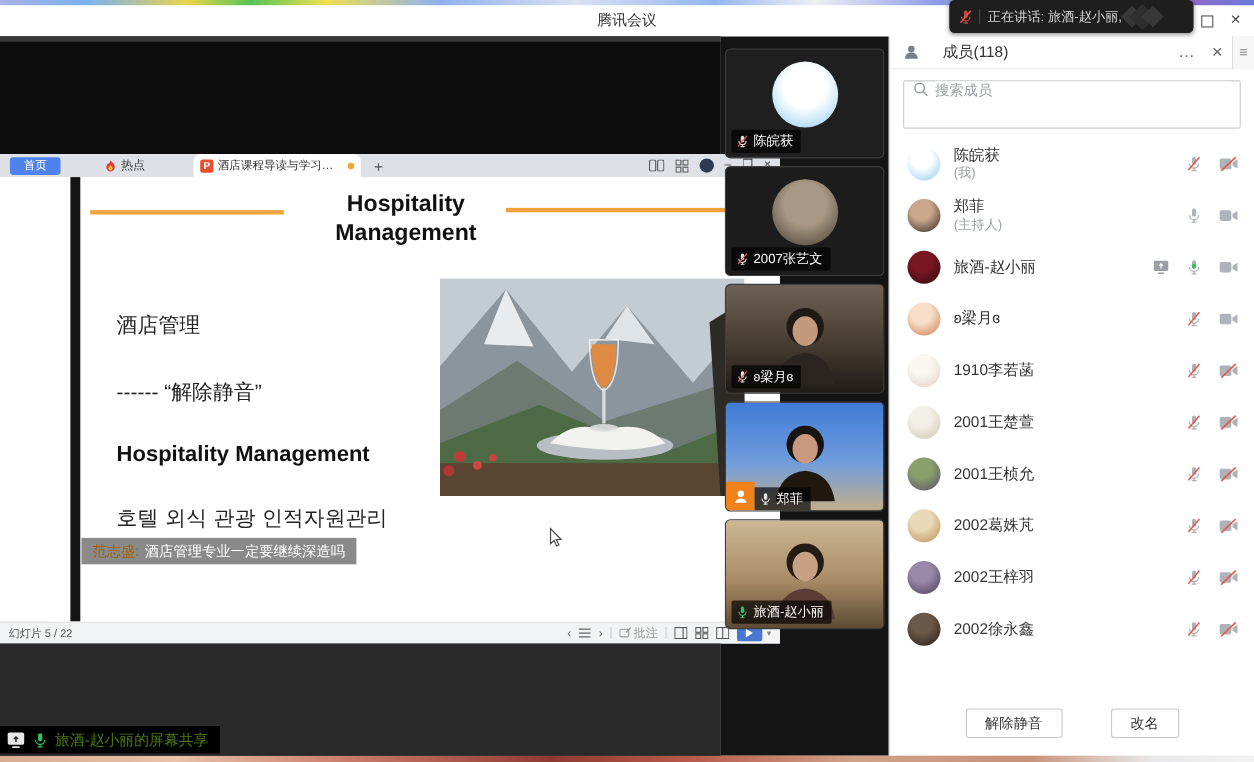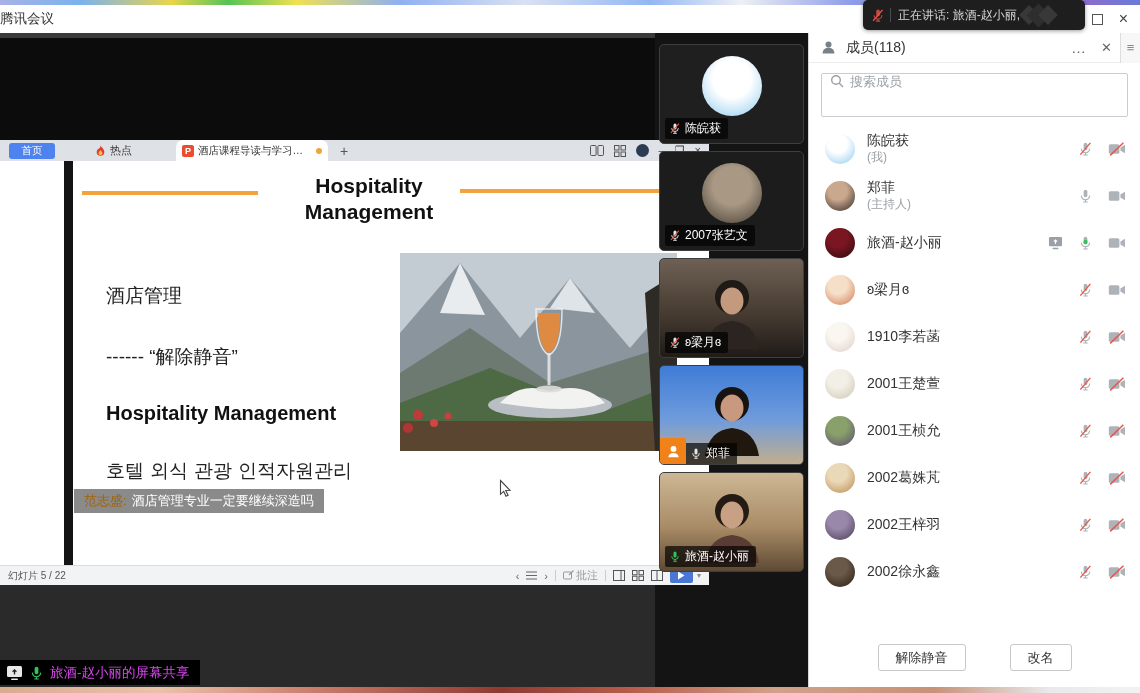--- a/index.html
+++ b/index.html
@@ -7,21 +7,21 @@
     font-family:"Liberation Sans","DejaVu Sans",sans-serif; }
   .app { width:1140px; height:693px; display:flex; flex-direction:column; position:relative; background:#fff; }
 
   
   .strip-top { height:5px;
     background:linear-gradient(90deg,#a9b2e6 0%,#7ab2ef 7%,#e9d54b 15%,#55c455 20%,#f0e050 26%,#8fb0f2 35%,#d9e1f2 46%,#93b6f4 57%,#eef0f4 65%,#8a9ae9 75%,#e8a232 86%,#9a66c8 93%,#6a7ad8 100%); }
   .strip-bottom { height:6px;
     background:linear-gradient(90deg,#d9ab91 0%,#e9c2a9 14%,#c97a69 28%,#8f3a31 44%,#b85a49 55%,#d1a189 68%,#c89179 82%,#e9e9eb 92%,#f2f2f2 100%); }
 
   
-  .titlebar { height:28px; background:#fff; position:relative; display:flex; align-items:center; }
+  .titlebar { height:28px; background:#fff; position:relative; display:flex; align-items:center; justify-content:center; }
   .win-title { font-size:13.5px; color:#333; }
   .win-controls { position:absolute; right:12px; top:0; height:28px; display:flex; align-items:center; gap:16px; }
   .wc-max { width:11px; height:11px; border:1.4px solid #555; display:inline-block; }
   .wc-close { font-size:16px; color:#444; line-height:1; }
 
   
   .toast { position:absolute; left:863px; top:0; width:222px; height:30px; background:#1e1e1e; border-radius:5px;
     display:flex; align-items:center; padding:0 8px; z-index:50; box-shadow:0 1px 4px rgba(0,0,0,.4); }
   .toast-div { width:1px; height:14px; background:#4a4a4a; margin:0 7px 0 5px; }
   .toast-text { font-size:12px; color:#d6d6d6; white-space:nowrap; }
@@ -76,39 +76,39 @@
   
   .statusbar { height:20px; background:#f2f3f5; border-top:1px solid #dcdcdc; display:flex; align-items:center;
     font-size:10px; color:#555; padding:0 8px; }
   .sb-right { margin-left:auto; display:flex; align-items:center; gap:7px; color:#666; }
   .sbi { display:flex; align-items:center; font-size:11px; gap:2px; }
   .sb-sep { width:1px; height:11px; background:#ccc; }
   .play-btn { width:23px; height:15px; background:#4a77d4; border-radius:2px; display:flex; align-items:center; justify-content:center; }
   .play-caret { font-size:8px; color:#888; margin-left:-3px; }
 
   .share-label { position:absolute; left:0; bottom:2px; height:25px; background:#000; display:flex;
-    align-items:center; padding:0 10px 0 6px; gap:6px; color:#d946ef; font-size:13.5px; z-index:5; }
+    align-items:center; padding:0 10px 0 6px; gap:6px; color:#4d7c0f; font-size:13.5px; z-index:5; }
 
   
   .thumbs { width:153px; background:#141414; display:flex; flex-direction:column; align-items:center;
     padding-top:11px; gap:7px; }
   .tile { width:145px; height:100px; background:#1f1f1f; border:1px solid #3e3e3e; border-radius:5px;
     position:relative; overflow:hidden; flex:none; }
   .tile-avatar { position:absolute; left:50%; top:11px; transform:translateX(-50%); width:60px; height:60px; border-radius:50%; }
   .vp { position:absolute; left:50%; top:16%; transform:translateX(-50%); }
   .chiprow { position:absolute; left:0; bottom:0; display:flex; align-items:flex-end; }
   .chip { background:rgba(0,0,0,.68); height:21px; display:flex; align-items:center; gap:4px;
     padding:0 7px 0 4px; color:#fff; font-size:12px; white-space:nowrap; margin:0 0 4px 5px; border-radius:2px; }
   .chiprow.hosted .chip { margin:0; border-radius:0; }
   .host-badge { width:26px; height:26px; background:#f08219; display:flex; align-items:center; justify-content:center; flex:none; }
 
   
   .members { flex:1; background:#fff; border-left:1px solid #d6d6d6; display:flex; flex-direction:column; min-width:0; }
   .mp-header { height:30px; display:flex; align-items:center; padding-left:12px; border-bottom:1px solid #ececec; position:relative; }
-  .mp-title { font-size:14px; color:#333; margin-left:10px; }
+  .mp-title { font-size:14px; color:#333; margin-left:21px; }
   .mp-header-right { margin-left:auto; display:flex; align-items:center; height:100%; }
   .mp-more { font-size:15px; color:#666; letter-spacing:1px; padding:0 6px; }
   .mp-close { font-size:13px; color:#666; padding:0 8px; }
   .mp-rail { width:20px; height:30px; border-left:1px solid #ddd; background:#f7f7f8; display:flex;
     align-items:center; justify-content:center; color:#888; font-size:13px; }
   .mp-search { margin:10px 12px 8px 12px; height:44px; border:1px solid #c9ccd0; border-radius:2px;
     display:flex; align-items:flex-start; padding:0 8px; gap:6px; }
   .mp-search input { border:none; outline:none; flex:1; font-size:13px; color:#333;
     font-family:"Liberation Sans","DejaVu Sans",sans-serif; }
   .mp-search input::placeholder { color:#9aa0a6; }

